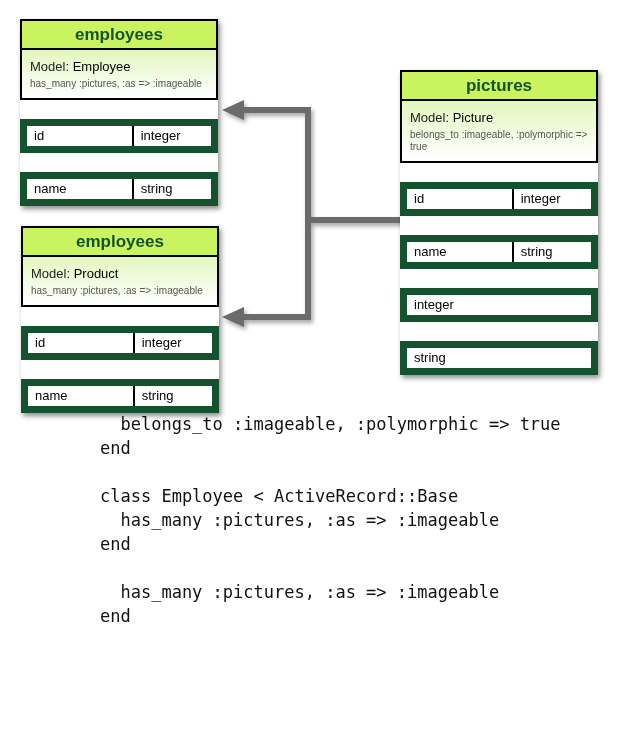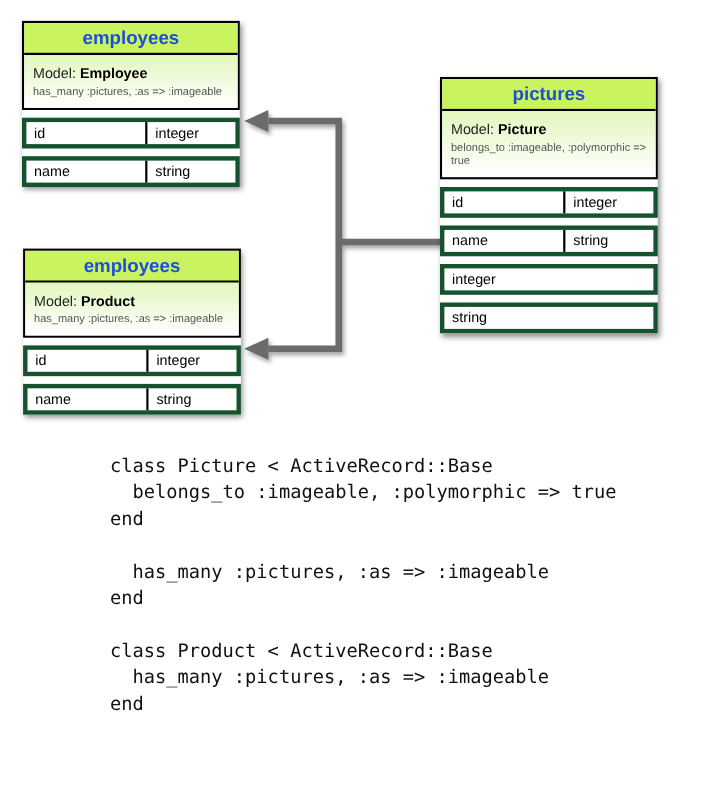--- a/index.html
+++ b/index.html
@@ -28,42 +28,42 @@
     background: #fff;
   }
   .tbl-title {
     background: var(--header-green, #c9f45f);
     border-bottom: 2px solid #000;
     text-align: center;
     font-weight: bold;
     font-size: 17px;
     line-height: 20px;
     padding: 4px 2px 3px;
-    color: #1d4ed8;
+    color: #14532d;
   }
   .model-box {
     background: linear-gradient(to bottom, var(--model-gradient-top, #e2f7bd) 0%, #ffffff 95%);
     padding: 9px 8px 8px;
   }
   .model-line {
     font-size: 13px;
     line-height: 16px;
     color: #222;
     margin-bottom: 3px;
   }
-  .model-name { font-weight: bold; color: #000; margin-top: 48px; }
+  .model-name { font-weight: normal; color: #000; margin-top: 48px; }
   .assoc {
     font-size: 10px;
     line-height: 12px;
     color: #555;
   }
   .row {
     display: flex;
-    border: 4px solid #14532d;
-    margin-top: 7px;
+    border: 7px solid #14532d;
+    margin-top: 19px;
     background: #fff;
   }
   .cell {
     padding: 2px 7px 3px;
     font-size: 13px;
     line-height: 15px;
     color: #000;
   }
   .cell.name {
     width: 58%;
@@ -181,28 +181,27 @@
       <span class="cell type">integer</span>
     </div>
     <div class="row">
       <span class="cell name">name</span>
       <span class="cell type">string</span>
     </div>
   </section>
 
   <div class="code">
     <div class="code-block">
-      <div class="code-line">class Picture &lt; ActiveRecord::Base</div>
       <div class="code-line">  belongs_to :imageable, :polymorphic =&gt; true</div>
+      <div class="code-line">end</div>
+    </div>
+    <div class="code-block">
+      <div class="code-line">class Employee &lt; ActiveRecord::Base</div>
+      <div class="code-line">  has_many :pictures, :as =&gt; :imageable</div>
       <div class="code-line">end</div>
     </div>
     <div class="code-block">
       <div class="code-line">  has_many :pictures, :as =&gt; :imageable</div>
       <div class="code-line">end</div>
     </div>
-    <div class="code-block">
-      <div class="code-line">class Product &lt; ActiveRecord::Base</div>
-      <div class="code-line">  has_many :pictures, :as =&gt; :imageable</div>
-      <div class="code-line">end</div>
-    </div>
   </div>
 
 </div>
 
 </body></html>

